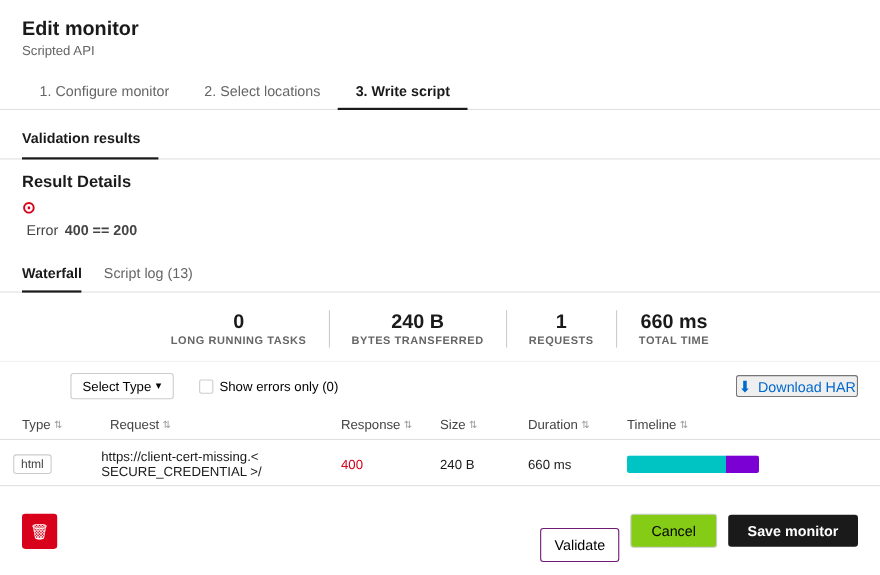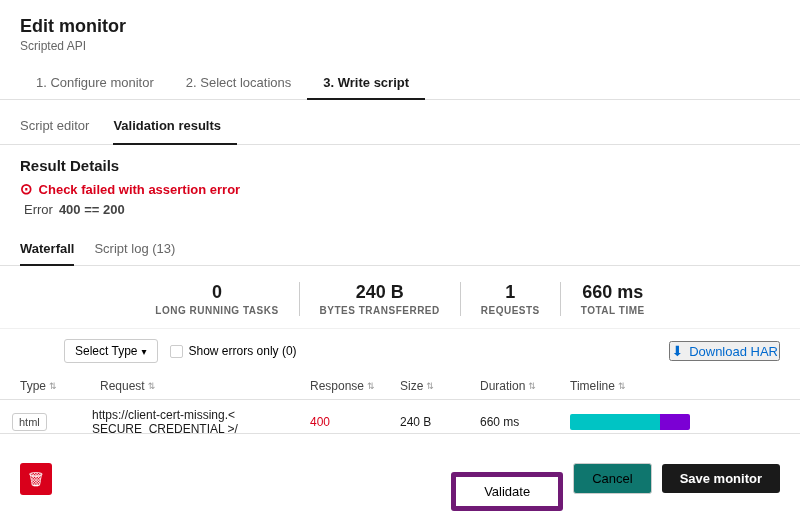--- a/index.html
+++ b/index.html
@@ -27,21 +27,21 @@
     .waterfall-tab { padding: 8px 0; font-size: 13px; color: #666; cursor: pointer; border-bottom: 2px solid transparent; margin-bottom: -1px; margin-right: 20px; }
     .waterfall-tab.active { color: #1a1a1a; font-weight: 700; border-bottom: 2px solid #1a1a1a; }
 
     .stats-row { display: flex; align-items: center; justify-content: center; gap: 0; padding: 16px 20px 12px; border-bottom: 1px solid #f0f0f0; }
     .stat-item { display: flex; flex-direction: column; align-items: center; padding: 0 20px; border-right: 1px solid #ccc; }
     .stat-item:last-child { border-right: none; }
     .stat-value { font-size: 18px; font-weight: 700; }
     .stat-label { font-size: 10px; color: #666; text-transform: uppercase; letter-spacing: 0.5px; margin-top: 2px; font-weight: bold; }
 
     .toolbar { display: flex; align-items: center; justify-content: space-between; padding: 10px 20px; }
-    .toolbar-left { display: flex; align-items: center; gap: 12px; padding-left: 44px; }
+    .toolbar-left { display: flex; align-items: center; gap: 23px; padding-left: 44px; }
     .select-type-btn { display: flex; align-items: center; gap: 4px; padding: 4px 10px; border: 1px solid #ccc; border-radius: 3px; font-size: 12px; cursor: pointer; background: #fff; }
     .chevron { font-size: 10px; }
     .show-errors { display: flex; align-items: center; gap: 6px; font-size: 12px; color: #000000; cursor: pointer; }
     .checkbox { width: 13px; height: 13px; border: 1px solid #ccc; border-radius: 2px; background: #fff; }
     .download-btn { display: flex; align-items: center; gap: 6px; font-size: 13px; color: #0069ce; cursor: pointer; }
     .download-icon { font-size: 14px; }
 
     .table-header { display: grid; grid-template-columns: 80px 1fr 90px 80px 90px 1fr; padding: 6px 20px; border-bottom: 1px solid #e0e0e0; background: #fff; }
     .table-header-cell { font-size: 12px; color: #444; display: flex; align-items: center; gap: 3px; }
     .sort-icon { font-size: 9px; color: #999; }
@@ -52,50 +52,48 @@
     .response-code { font-size: 12px; color: #d9001b; }
     .size-text { font-size: 12px; }
     .duration-text { font-size: 12px; }
 
     .timeline-bar { display: flex; height: 16px; width: 120px; border-radius: 2px; overflow: hidden; }
     .bar-cyan { background: #00c4c4; flex: 3; }
     .bar-purple { background: #7b00d4; flex: 1; }
 
     .footer { display: flex; align-items: center; gap: 10px; padding: 12px 20px; border-top: 1px solid #e0e0e0; position: absolute; bottom: 0; left: 0; right: 0; background: #fff; }
     .delete-btn { background: #d9001b; color: #fff; border: none; border-radius: 3px; width: 32px; height: 32px; display: flex; align-items: center; justify-content: center; cursor: pointer; font-size: 14px; margin-right: auto; }
-    .validate-btn { padding: 7px 28px; border: 5px solid #701a75; border-radius: 3px; background: #fff; font-size: 13px; cursor: pointer; margin-top: 26px; }
-    .cancel-btn { padding: 7px 18px; border: 1px solid #ccc; border-radius: 3px; background: #0f766e; font-size: 13px; cursor: pointer; text-align: right; }
+    .validate-btn { padding: 7px 12px; border: 1px solid #701a75; border-radius: 3px; background: #fff; font-size: 13px; cursor: pointer; margin-top: 26px; }
+    .cancel-btn { padding: 7px 18px; border: 1px solid #ccc; border-radius: 3px; background: #84cc16; font-size: 13px; cursor: pointer; text-align: right; }
     .save-btn { padding: 7px 18px; border: none; border-radius: 3px; background: #1a1a1a; color: #fff; font-size: 13px; cursor: pointer; font-weight: 600; }
   </style>
 </head>
 <body>
 
 <div>
   <div class="page-header">
     <div class="page-title">Edit monitor</div>
     <div class="page-subtitle">Scripted API</div>
   </div>
 </div>
 
 <div class="wizard-tabs">
   <div class="wizard-tab">1. Configure monitor</div>
   <div class="wizard-tab">2. Select locations</div>
   <div class="wizard-tab active">3. Write script</div>
 </div>
 
 <div class="content-tabs">
-  <div class="content-tab">Script editor</div>
   <div class="content-tab active">Validation results</div>
 </div>
 
 <div class="result-details">
   <div class="result-details-title">Result Details</div>
   <div class="error-line">
     <span class="error-icon">⊙</span>
-    <span>Check failed with assertion error</span>
   </div>
   <div style="font-size:13px; color:#444; margin-left:4px;">
     <span style="font-weight:400; margin-right:6px;">Error</span><span style="font-weight:600;">400 == 200</span>
   </div>
 </div>
 
 <div class="waterfall-tabs">
   <div class="waterfall-tab active">Waterfall</div>
   <div class="waterfall-tab">Script log (13)</div>
 </div>

